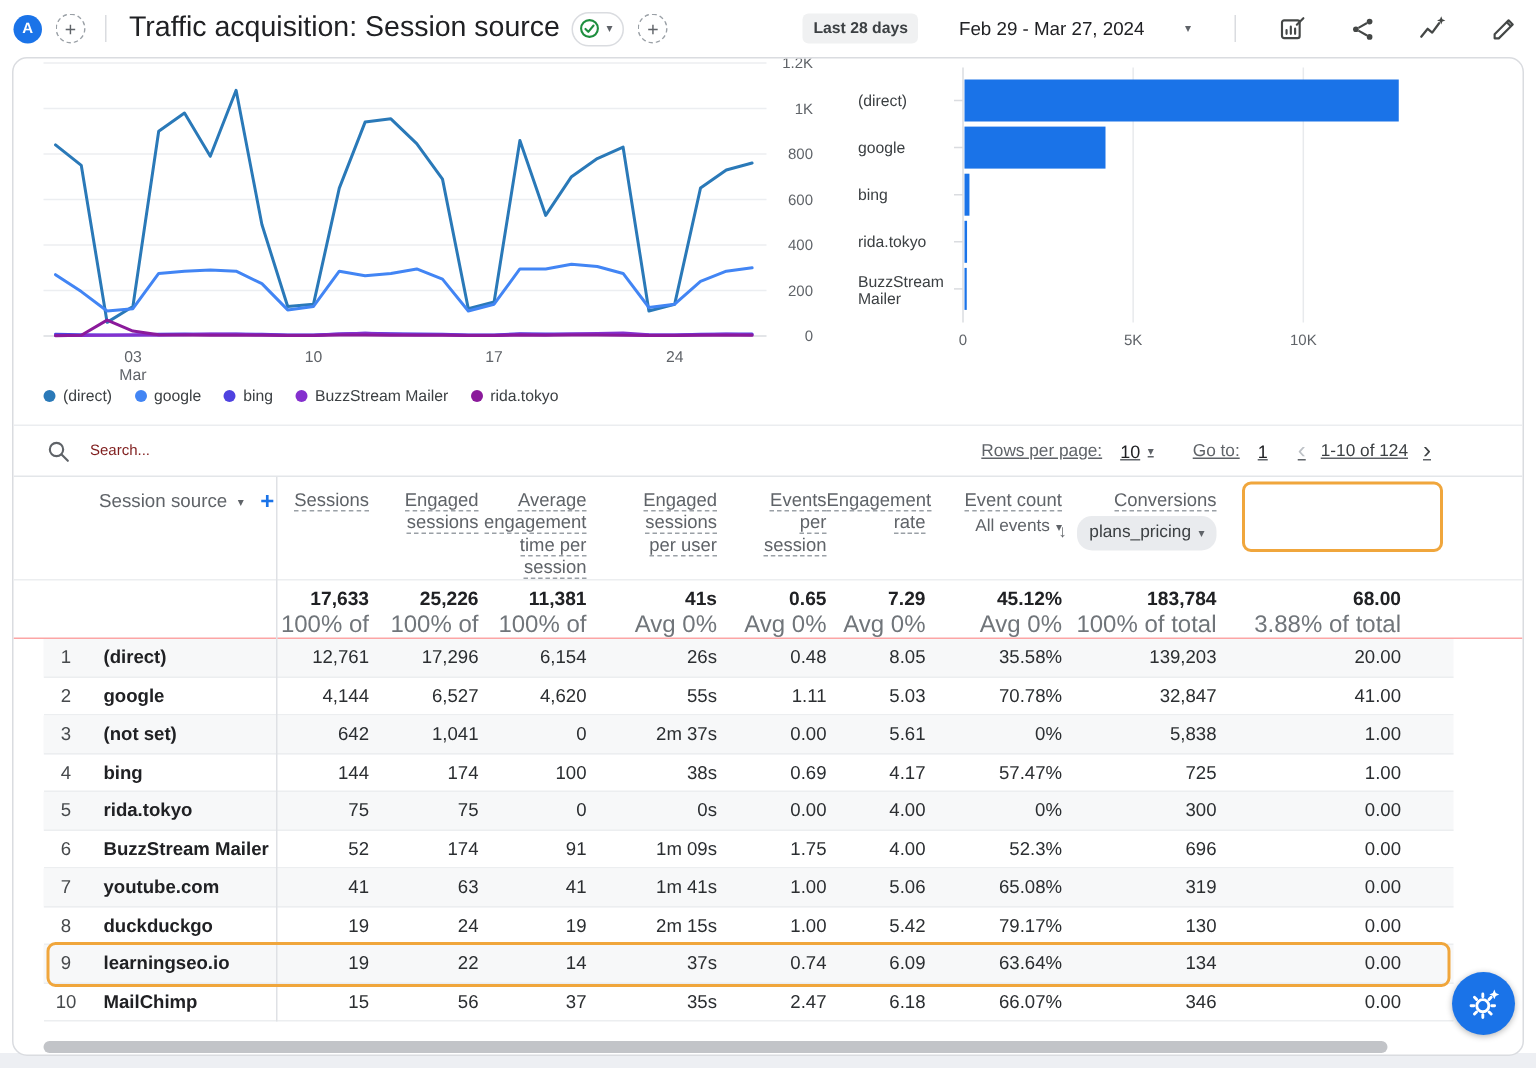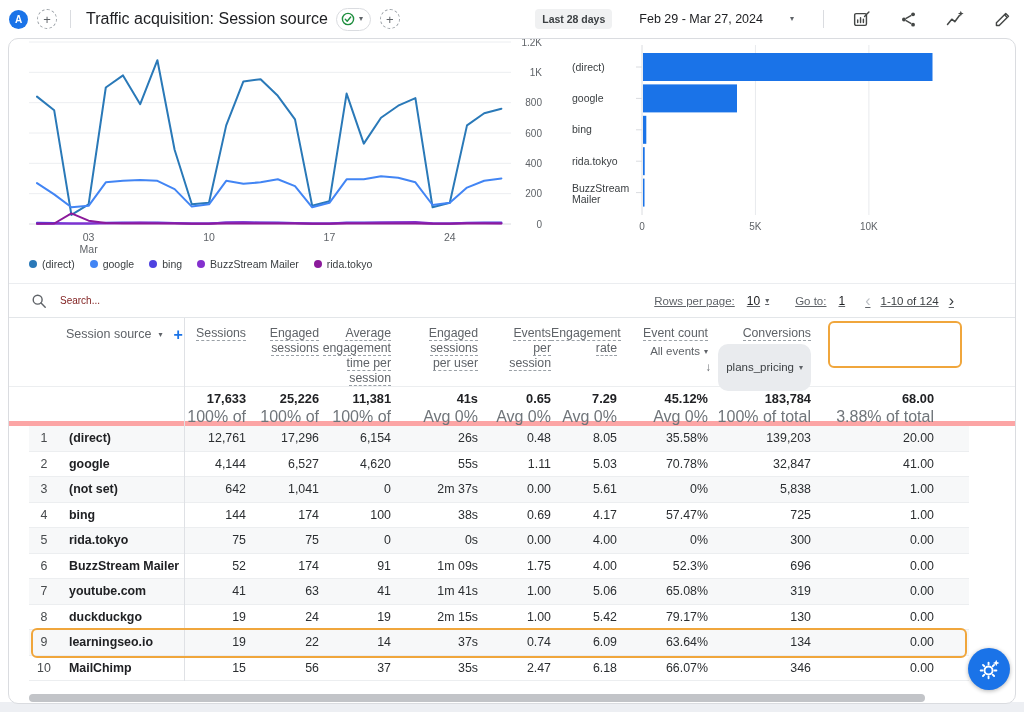--- a/index.html
+++ b/index.html
@@ -8,21 +8,21 @@
     background:#ffffff;color:#202124;
     font-family:"Liberation Sans","DejaVu Sans",sans-serif;
     -webkit-font-smoothing:antialiased;
   }
   .bottom-strip{position:absolute;left:0;top:702px;width:1024px;height:10px;background:#edeff3;}
   
   .topbar{position:absolute;left:0;top:0;width:1024px;height:38px;background:#fff;display:flex;align-items:center;z-index:3;}
   .avatar{width:19px;height:19px;border-radius:50%;background:#1a73e8;color:#fff;font-size:10px;font-weight:bold;display:flex;align-items:center;justify-content:center;margin-left:9px;flex:none;}
   .dash-add{width:18px;height:18px;border-radius:50%;border:1px dashed #9aa0a6;color:#5f6368;display:flex;align-items:center;justify-content:center;font-size:13px;line-height:1;margin-left:9px;flex:none;cursor:pointer;}
   .tb-div{width:1px;height:18px;background:#dadce0;margin-left:13px;flex:none;}
-  .rpt-title{font-size:16px;color:#202124;margin-left:15px;white-space:nowrap;}
+  .rpt-title{font-size:19px;color:#202124;margin-left:15px;white-space:nowrap;}
   .check-pill{height:21px;border:1px solid #dadce0;border-radius:12px;background:#fff;display:flex;align-items:center;gap:4px;padding:0 7px 0 4px;margin-left:8px;cursor:pointer;}
   .caret{font-size:8px;color:#5f6368;line-height:1;}
   .top-right{margin-left:auto;display:flex;align-items:center;gap:27px;margin-right:12px;}
   .preset-badge{background:#f0f1f2;border-radius:4px;padding:4px 7px;font-size:10.5px;font-weight:bold;color:#3c4043;white-space:nowrap;}
   .date-text{font-size:12.5px;color:#202124;white-space:nowrap;}
   .icon-btn{width:20px;height:20px;display:flex;align-items:center;justify-content:center;cursor:pointer;}
   
   .card{position:absolute;left:8px;top:38px;width:1008px;height:666px;box-sizing:border-box;background:#fff;border:1px solid #dadce0;border-radius:10px;overflow:hidden;z-index:2;}
   .charts{position:absolute;left:0;top:0;width:1006px;height:245px;border-bottom:1px solid #ebedf0;box-sizing:border-box;}
   .charts svg{position:absolute;left:0;top:0;}
@@ -45,23 +45,23 @@
   .trow{display:grid;grid-template-columns:30px 125px 62px 73px 72px 87px 73px 66px 91px 103px 123px 35px;width:940px;margin-left:20px;box-sizing:border-box;}
   .thead{position:absolute;left:0;top:279px;width:1006px;height:69px;box-sizing:border-box;border-bottom:1px solid #eceef0;}
   .dimcell{grid-column:1 / span 2;padding-left:37px;padding-top:9px;font-size:12.5px;color:#5f6368;display:flex;align-items:flex-start;gap:7px;}
   .dimcell .caret{margin-top:4px;}
   .dim-add{color:#1a73e8;font-size:16px;font-weight:bold;line-height:1;margin-left:4px;cursor:pointer;}
   .hcell{padding-top:8px;text-align:right;font-size:12.3px;color:#5f6368;line-height:15px;}
   .hline{white-space:nowrap;}
   .hline .u{border-bottom:1px dashed #9aa0a6;padding-bottom:0px;}
   .sortarrow{color:#5f6368;margin-right:3px;}
   .selrow{margin-top:3px;white-space:nowrap;font-size:11.5px;color:#5f6368;display:flex;justify-content:flex-end;align-items:center;gap:4px;}
-  .hpill{background:#e9ebee;border-radius:10px;padding:16px 8px;font-size:11.5px;color:#3c4043;display:inline-flex;align-items:center;gap:5px;cursor:pointer;}
+  .hpill{background:#e9ebee;border-radius:10px;padding:4px 8px;font-size:11.5px;color:#3c4043;display:inline-flex;align-items:center;gap:5px;cursor:pointer;}
   .conv-hl{position:absolute;left:819px;top:3px;width:130px;height:43px;border:2px solid #f0a63c;border-radius:6px;pointer-events:none;}
-  .totals{position:absolute;left:0;top:348px;width:1006px;height:39px;box-sizing:border-box;border-bottom:5px solid #fca5a5;}
+  .totals{position:absolute;left:0;top:348px;width:1006px;height:39px;box-sizing:border-box;border-bottom:1px solid #fca5a5;}
   .tcell{text-align:right;padding-top:4px;}
   .tval{font-size:12.8px;font-weight:bold;color:#202124;}
   .tsub{font-size:16px;color:#70757a;margin-top:2px;}
   .rows{position:absolute;left:0;top:387px;width:1006px;}
   .drow{height:25.5px;line-height:25.5px;font-size:12.4px;color:#2b2e31;box-shadow:inset 0 -1px 0 #eceef0;position:relative;}
   .drow.z{background:#f7f8f9;}
   .numcell{text-align:center;color:#474a4d;}
   .namecell{padding-left:10px;font-weight:bold;color:#202124;white-space:nowrap;overflow:hidden;}
   .valcell{text-align:right;}
   .row-hl::after{content:'';position:absolute;left:2px;right:2px;top:-2px;bottom:-2px;border:2px solid #f0a63c;border-radius:6px;pointer-events:none;z-index:2;}

